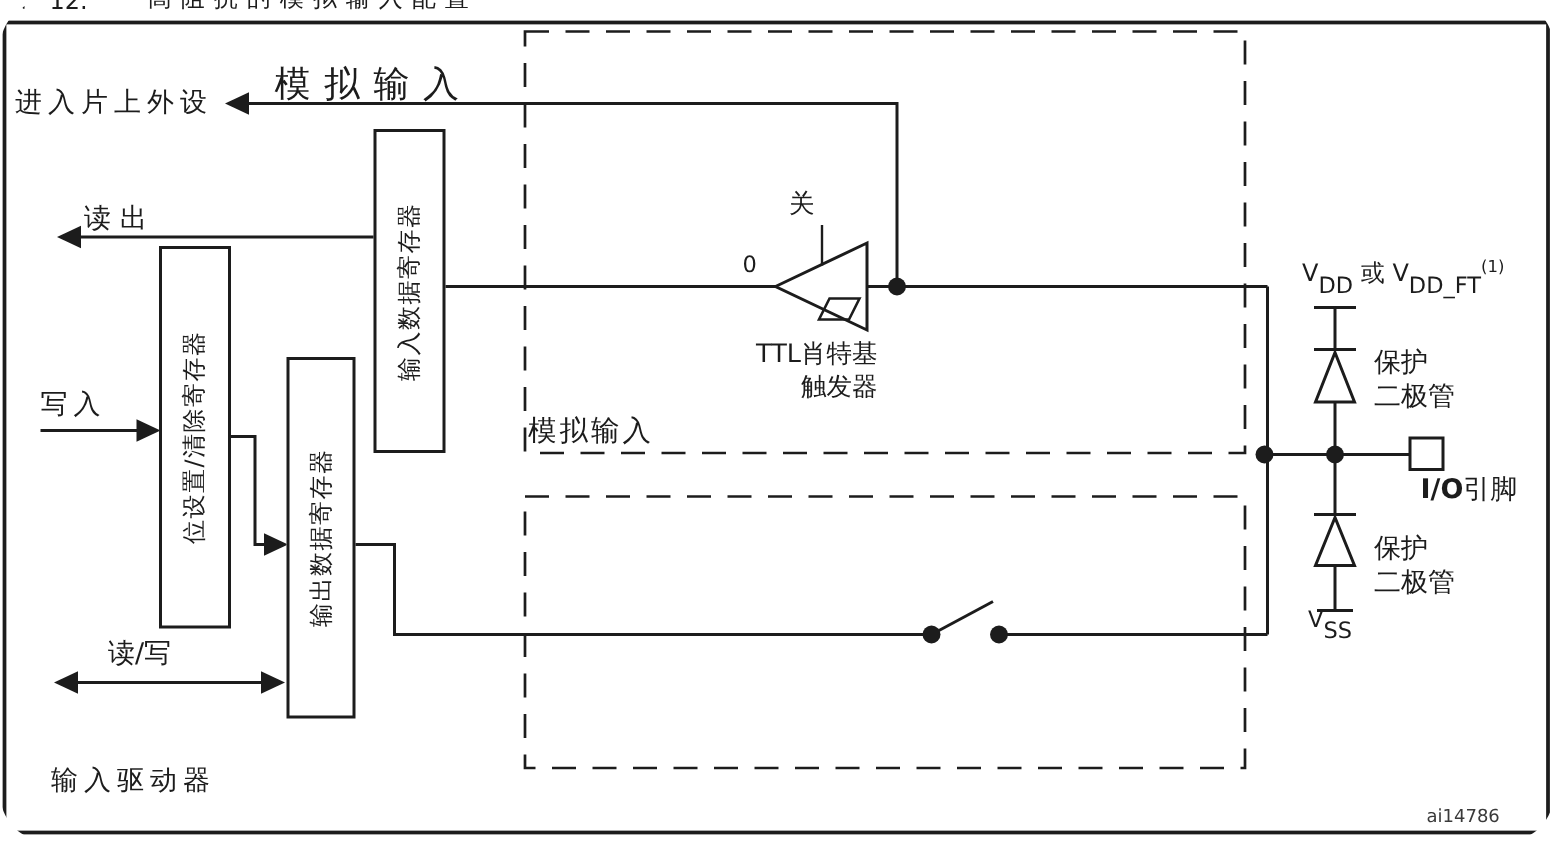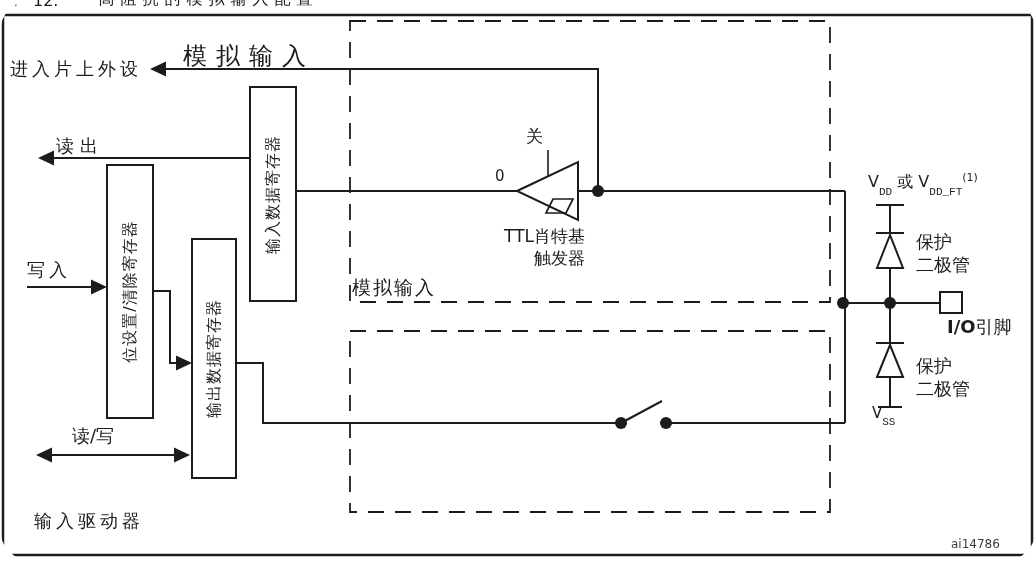--- a/index.html
+++ b/index.html
@@ -20,21 +20,21 @@
   .regbox{
     position:absolute;
     border:2px solid #1c1c1c;background:#ffffff;
     display:flex;align-items:center;justify-content:center;
   }
   .regbox span{
     transform:rotate(-90deg);
     white-space:nowrap;font-size:16px;letter-spacing:1px;color:#1c1c1c;
   }
   .center2{text-align:right;}
-  sub.sm{font-size:11px;position:relative;bottom:-3px;letter-spacing:0;font-family:Liberation Mono, monospace;}
+  sub.sm{font-size:15px;position:relative;bottom:-3px;letter-spacing:0;}
   sup.sm{font-size:11px;letter-spacing:0;}
 </style>
 </head>
 <body>
 
 <div class="figure">
 
   <div class="caption">
     <span>图</span>
     <span class="num">12.</span>

